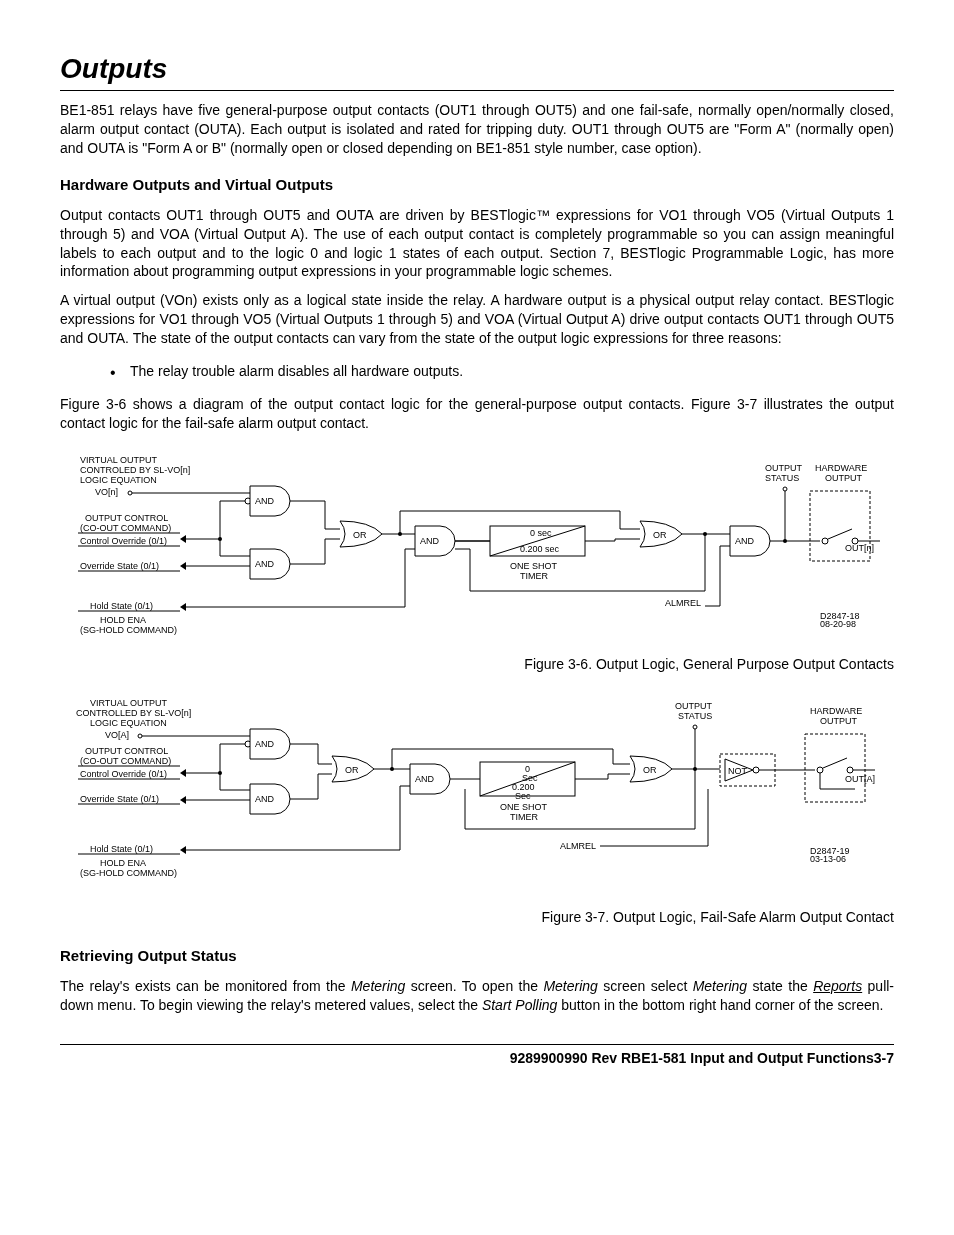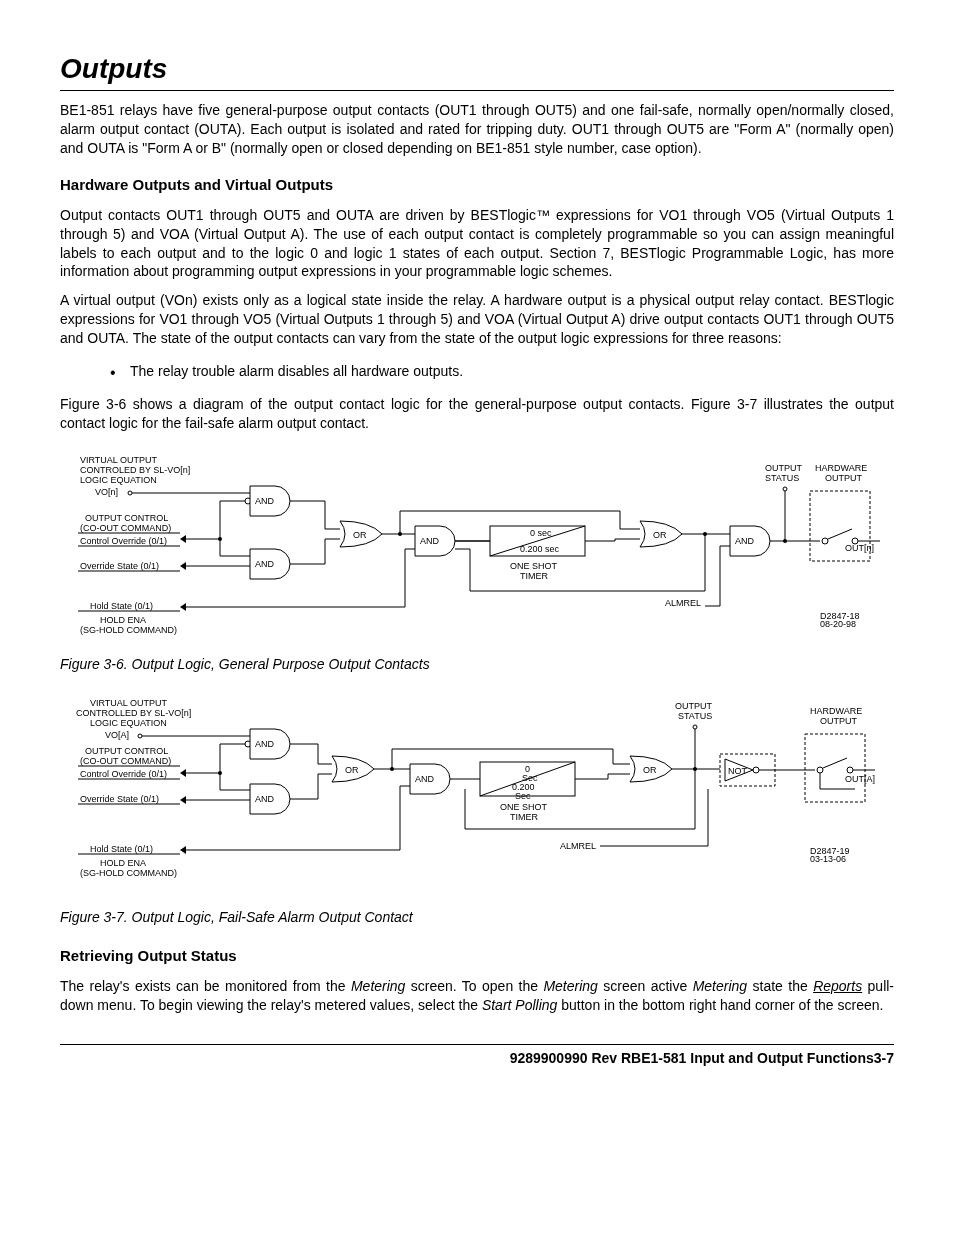--- a/index.html
+++ b/index.html
@@ -45,22 +45,21 @@
     left: 0;
     font-size: 16px;
   }
   .figure {
     margin: 18px 0 4px 0;
   }
   .figure svg {
     display: block;
   }
   .caption {
-    text-align: left;
-    font-style: italic;
+    text-align: right;
     margin: 4px 0 20px 0;
   }
   .footer {
     display: flex;
     justify-content: flex-end;
     font-weight: bold;
     border-top: 1.5px solid #000;
     padding-top: 4px;
     margin-top: 30px;
   }
@@ -320,20 +319,20 @@
 
   <text class="svgtext" x="750" y="160" font-size="7">D2847-19</text>
   <text class="svgtext" x="750" y="168" font-size="7">03-13-06</text>
 </svg>
 </div>
 <div class="caption">Figure 3-7. Output Logic, Fail-Safe Alarm Output Contact</div>
 
 <h2>Retrieving Output Status</h2>
 
 <p>
-  <span>The relay's exists can be monitored from the </span><i>Metering</i><span> screen. To open the </span><i>Metering</i><span> screen active </span><i>Metering</i><span> state the </span><i><u>Reports</u></i><span> pull-down menu. To begin viewing the relay's metered values, select the </span><i>Start Polling</i><span> button in the bottom right hand corner of the screen.</span>
+  <span>The relay's exists can be monitored from the </span><i>Metering</i><span> screen. To open the </span><i>Metering</i><span> screen select </span><i>Metering</i><span> state the </span><i><u>Reports</u></i><span> pull-down menu. To begin viewing the relay's metered values, select the </span><i>Start Polling</i><span> button in the bottom right hand corner of the screen.</span>
 </p>
 
 <div class="footer">
   <span>9289900990 Rev R</span>
   <span>BE1-581 Input and Output Functions</span>
   <span>3-7</span>
 </div>
 
 </body></html>

